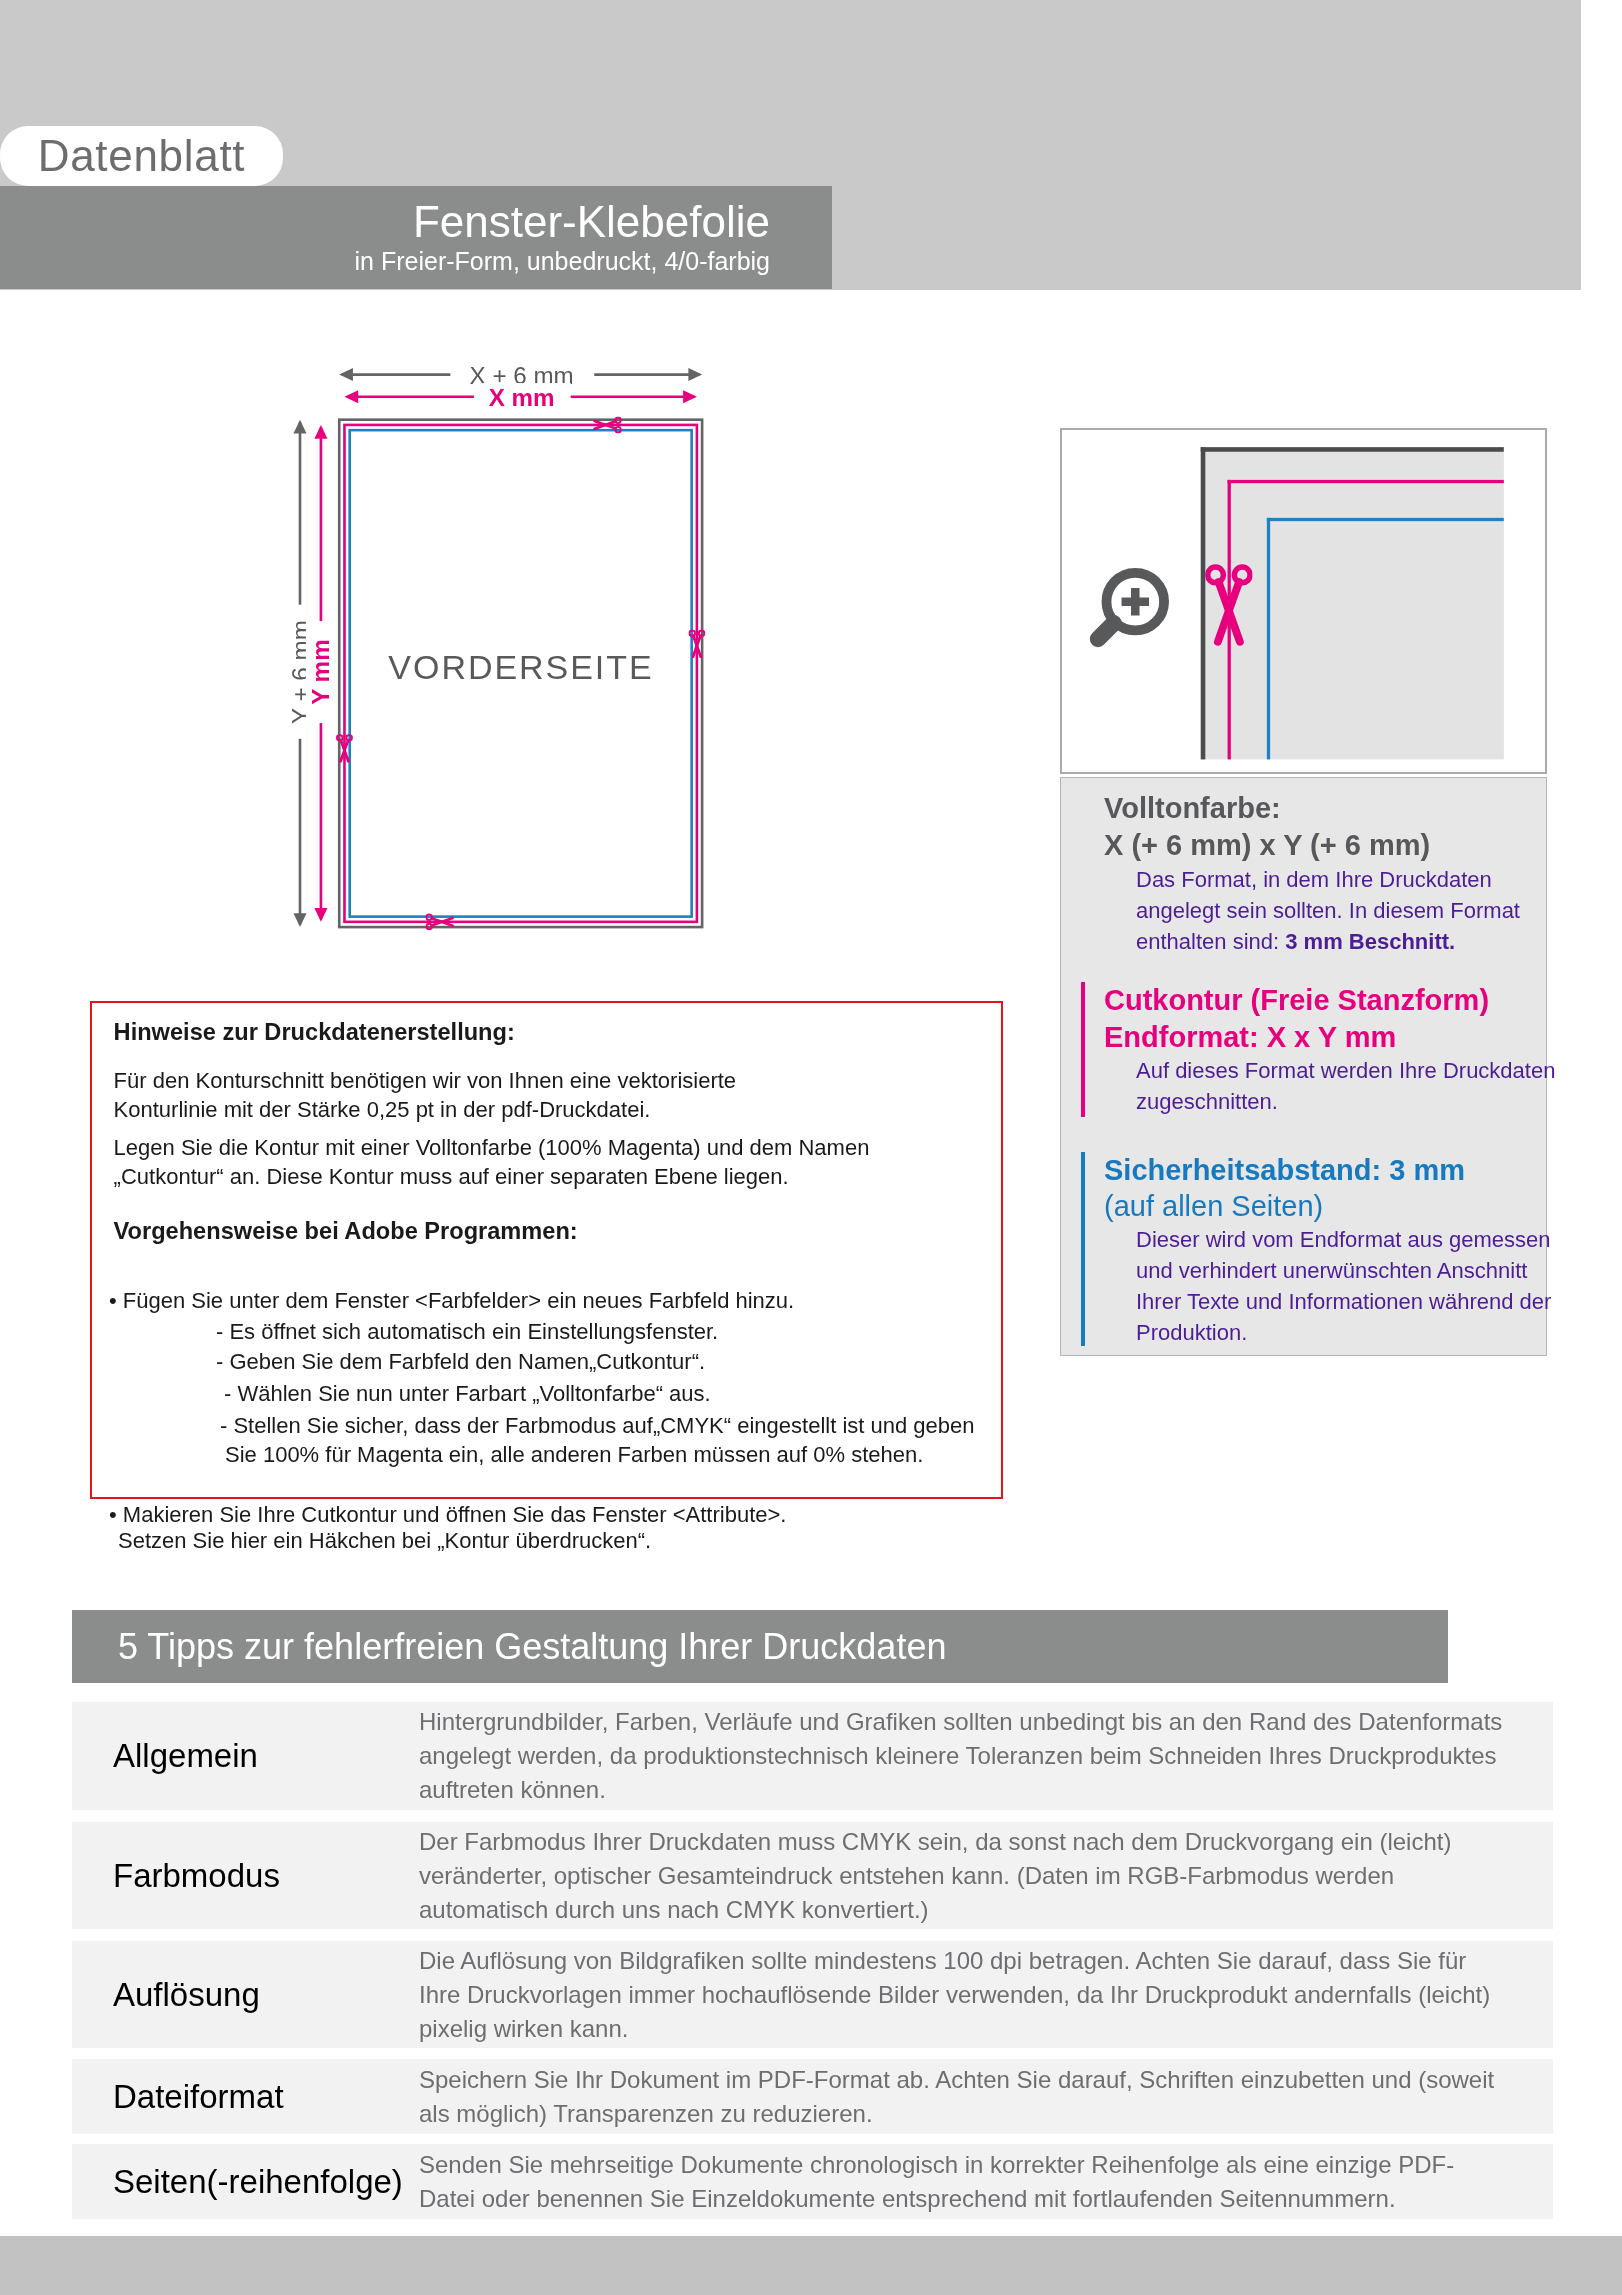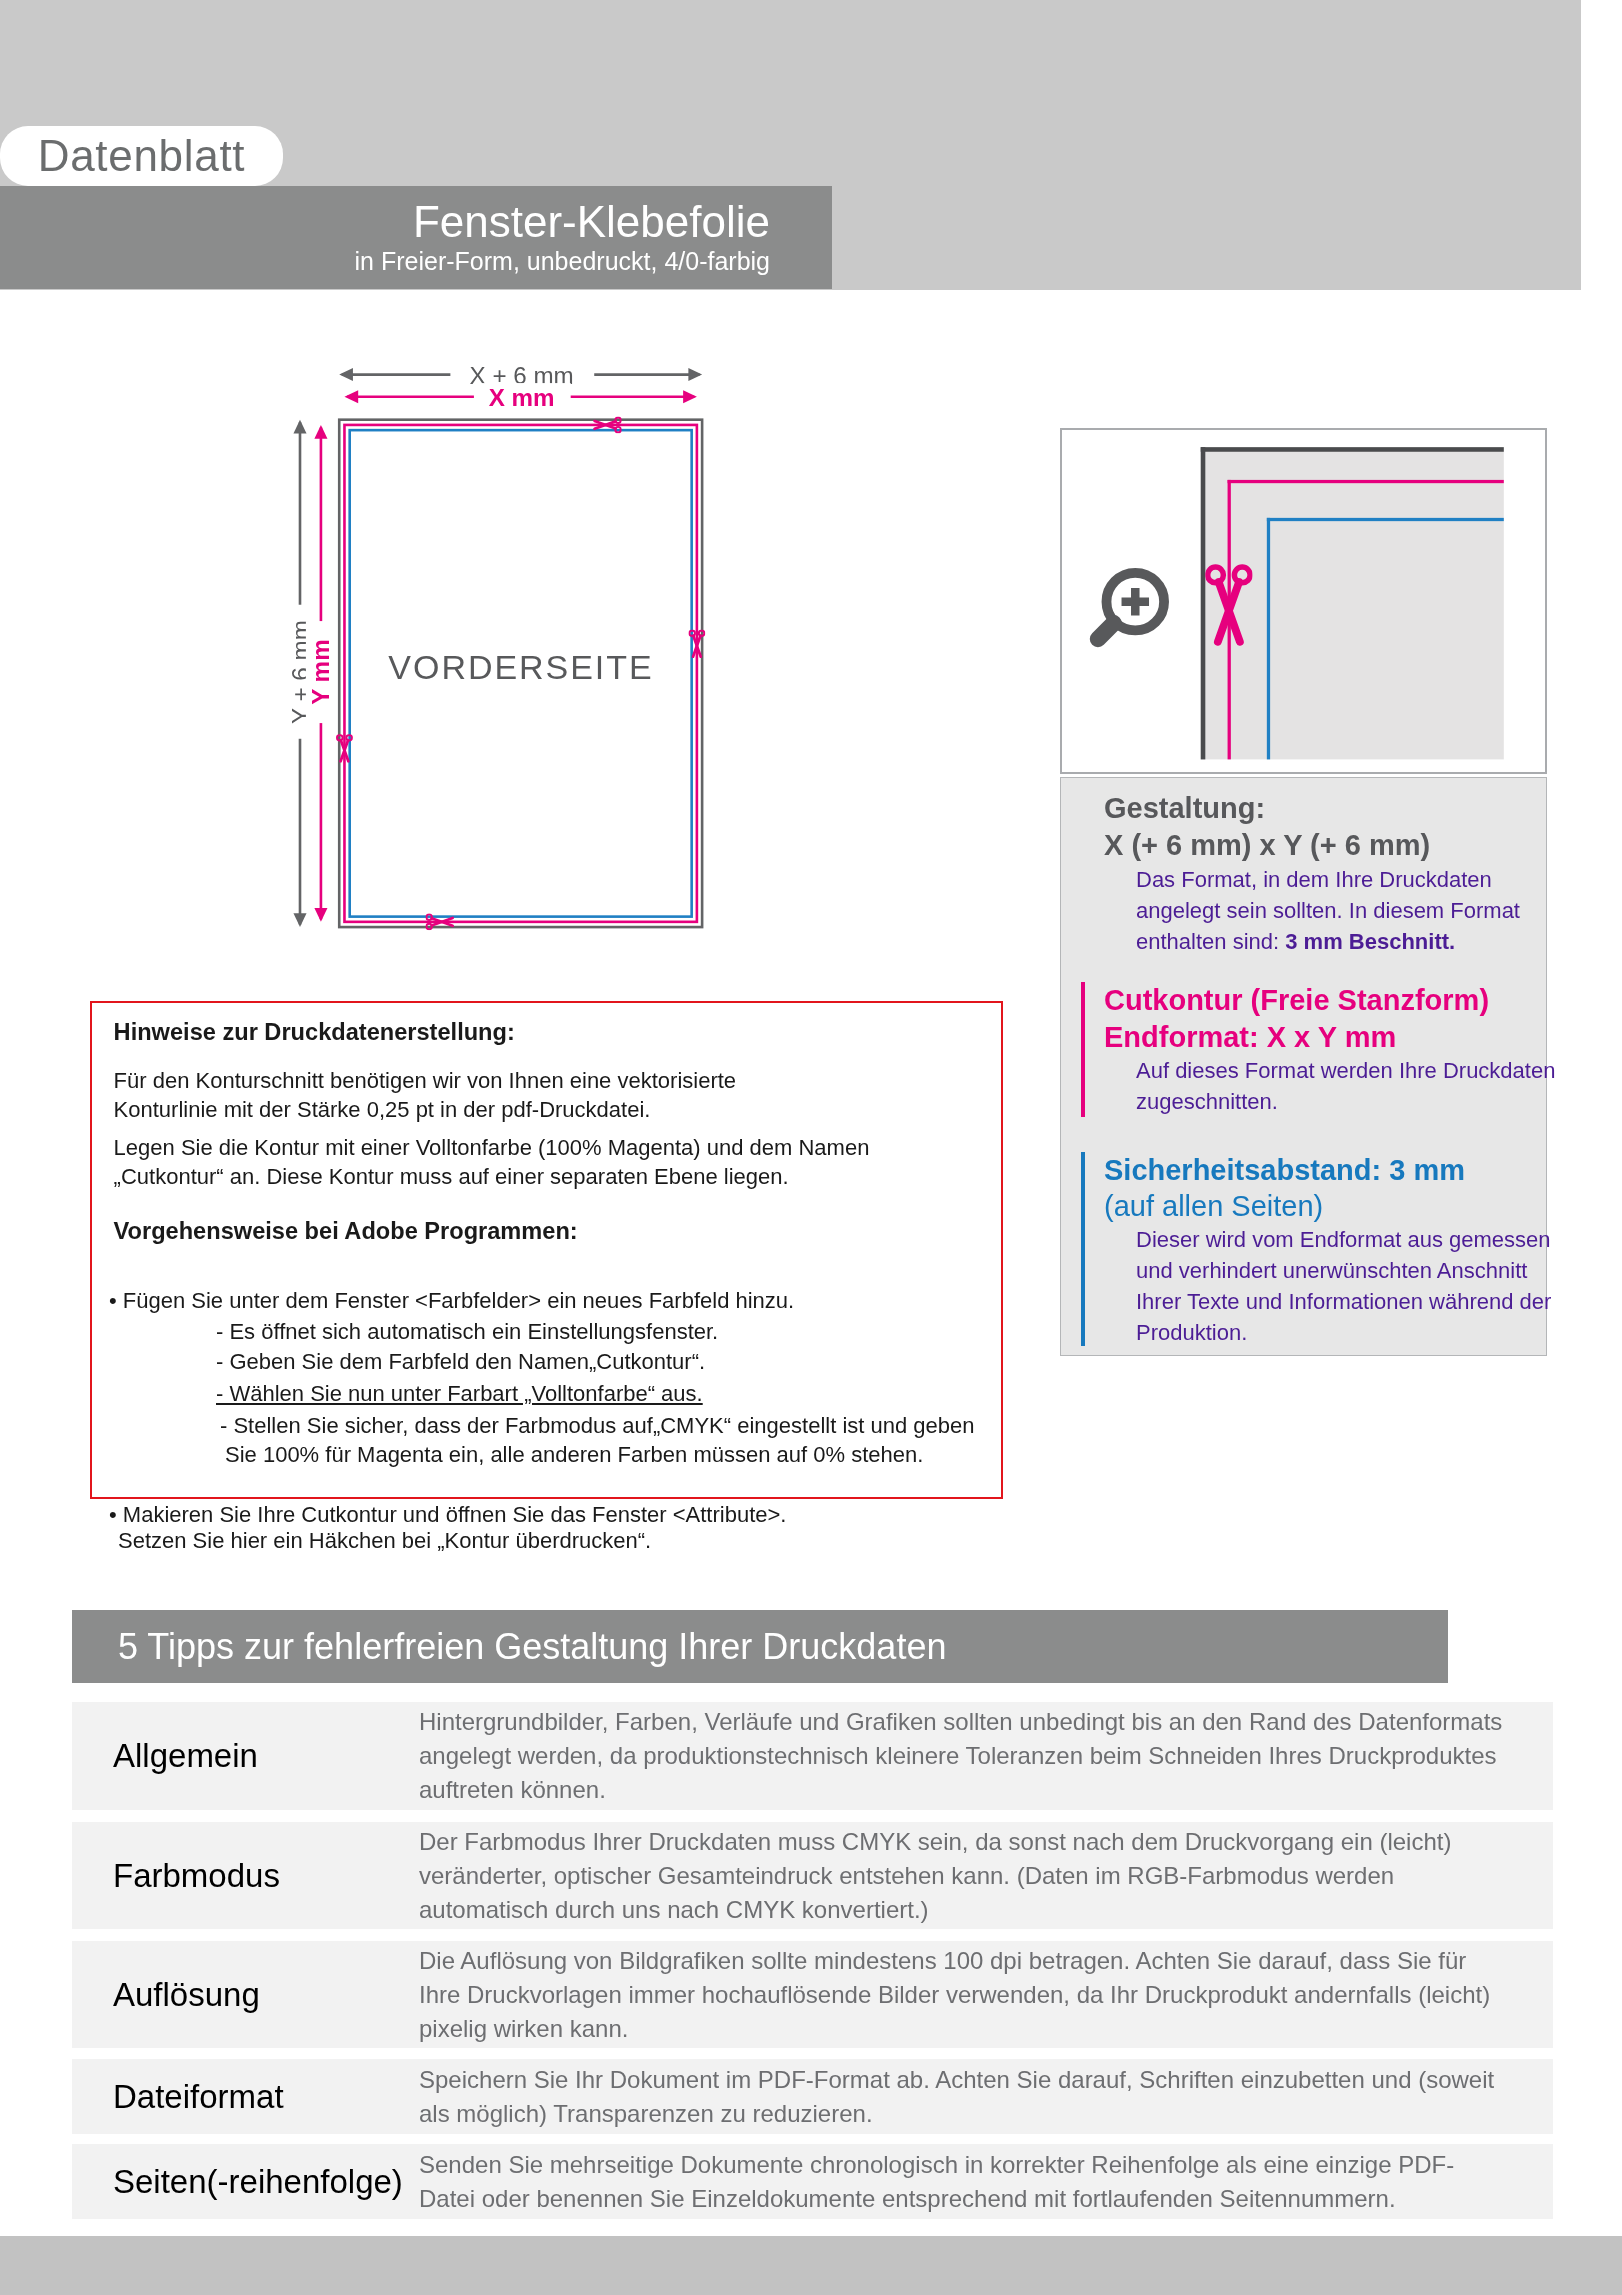--- a/index.html
+++ b/index.html
@@ -138,21 +138,21 @@
     </g>
 
     <g>
       <circle cx="1735" cy="919" r="44" fill="#ffffff" stroke="#58595b" stroke-width="15"></circle>
       <path d="M1735 898 L1735 940 M1714 919 L1756 919" stroke="#58595b" stroke-width="13"></path>
       <path d="M1702 952 L1678 976" stroke="#58595b" stroke-width="25" stroke-linecap="round"></path>
     </g>
   </svg>
 
   <div class="abs" id="info-panel">
-    <div class="h" style="top:14.4px;">Gestaltung:</div>
+    <div class="h" style="top:14.4px;">Volltonfarbe:</div>
     <div class="h" style="top:51px;">X (+ 6 mm) x Y (+ 6 mm)</div>
     <div class="body" style="top:86px;">
       <span>Das Format, in dem Ihre Druckdaten angelegt sein sollten. In diesem Format enthalten sind: </span><b>3 mm Beschnitt.</b>
     </div>
 
     <div class="bar" style="top:204px;height:135px;background:#e6007e;"></div>
     <div class="h magenta" style="top:206px;color:#e6007e;">Cutkontur (Freie Stanzform)</div>
     <div class="h magenta" style="top:243px;color:#e6007e;">Endformat: X x Y mm</div>
     <div class="body" style="top:277px;">Auf dieses Format werden Ihre Druckdaten zugeschnitten.</div>
 
@@ -165,21 +165,21 @@
   <div class="abs" id="hinweis-box">
     <div class="ln bold" style="left:21.6px;top:15.7px;">Hinweise zur Druckdatenerstellung:</div>
     <div class="ln" style="left:21.6px;top:65px;">Für den Konturschnitt benötigen wir von Ihnen eine vektorisierte</div>
     <div class="ln" style="left:21.6px;top:94px;">Konturlinie mit der Stärke 0,25 pt in der pdf-Druckdatei.</div>
     <div class="ln" style="left:21.6px;top:132px;">Legen Sie die Kontur mit einer Volltonfarbe (100% Magenta) und dem Namen</div>
     <div class="ln" style="left:21.6px;top:161px;">„Cutkontur“ an. Diese Kontur muss auf einer separaten Ebene liegen.</div>
     <div class="ln bold" style="left:21.6px;top:215px;">Vorgehensweise bei Adobe Programmen:</div>
     <div class="ln" style="left:17px;top:285px;">• Fügen Sie unter dem Fenster &lt;Farbfelder&gt; ein neues Farbfeld hinzu.</div>
     <div class="ln" style="left:124px;top:316px;">- Es öffnet sich automatisch ein Einstellungsfenster.</div>
     <div class="ln" style="left:124px;top:346px;">- Geben Sie dem Farbfeld den Namen„Cutkontur“.</div>
-    <div class="ln" style="left:124px;top:378px;text-decoration:underline;">- Wählen Sie nun unter Farbart „Volltonfarbe“ aus.</div>
+    <div class="ln" style="left:132px;top:378px;">- Wählen Sie nun unter Farbart „Volltonfarbe“ aus.</div>
     <div class="ln" style="left:128px;top:410px;">- Stellen Sie sicher, dass der Farbmodus auf„CMYK“ eingestellt ist und geben</div>
     <div class="ln" style="left:133px;top:439px;">Sie 100% für Magenta ein, alle anderen Farben müssen auf 0% stehen.</div>
     <div class="ln" style="left:17px;top:499px;">• Makieren Sie Ihre Cutkontur und öffnen Sie das Fenster &lt;Attribute&gt;.</div>
     <div class="ln" style="left:26px;top:525px;">Setzen Sie hier ein Häkchen bei „Kontur überdrucken“.</div>
   </div>
 
   <div class="abs" id="tips-banner">
     <span class="t">5 Tipps zur fehlerfreien Gestaltung Ihrer Druckdaten</span>
   </div>
 

